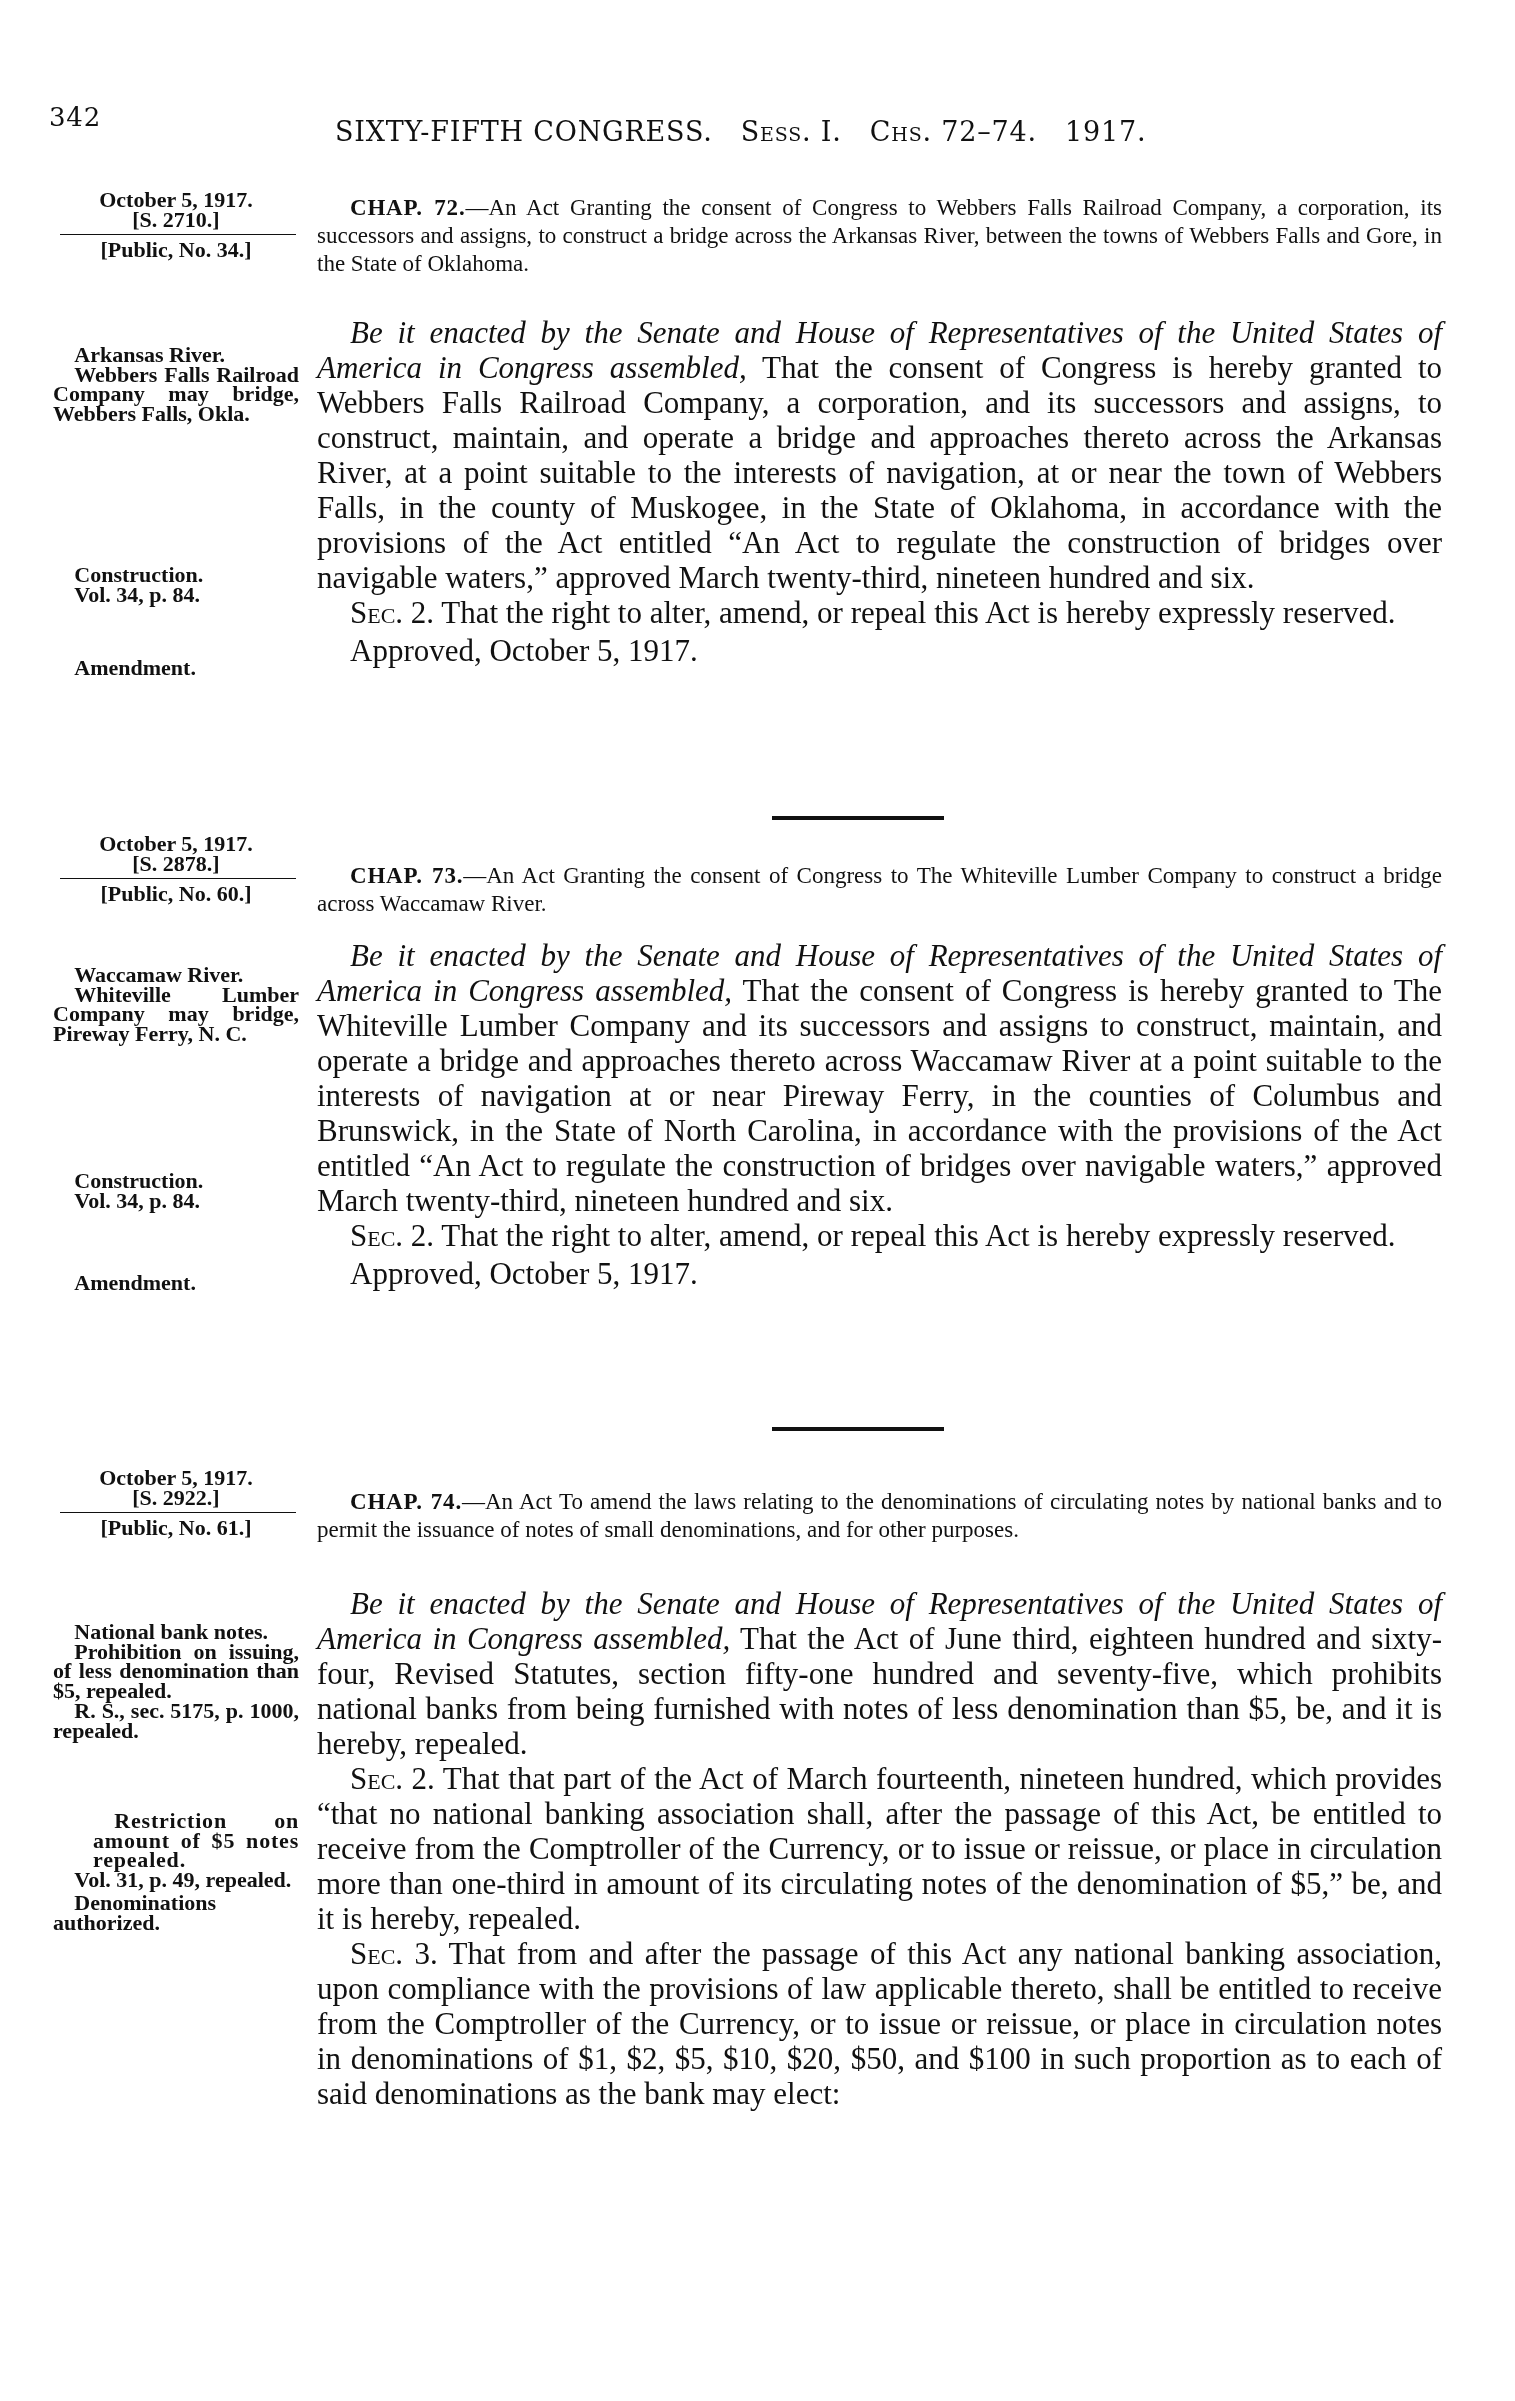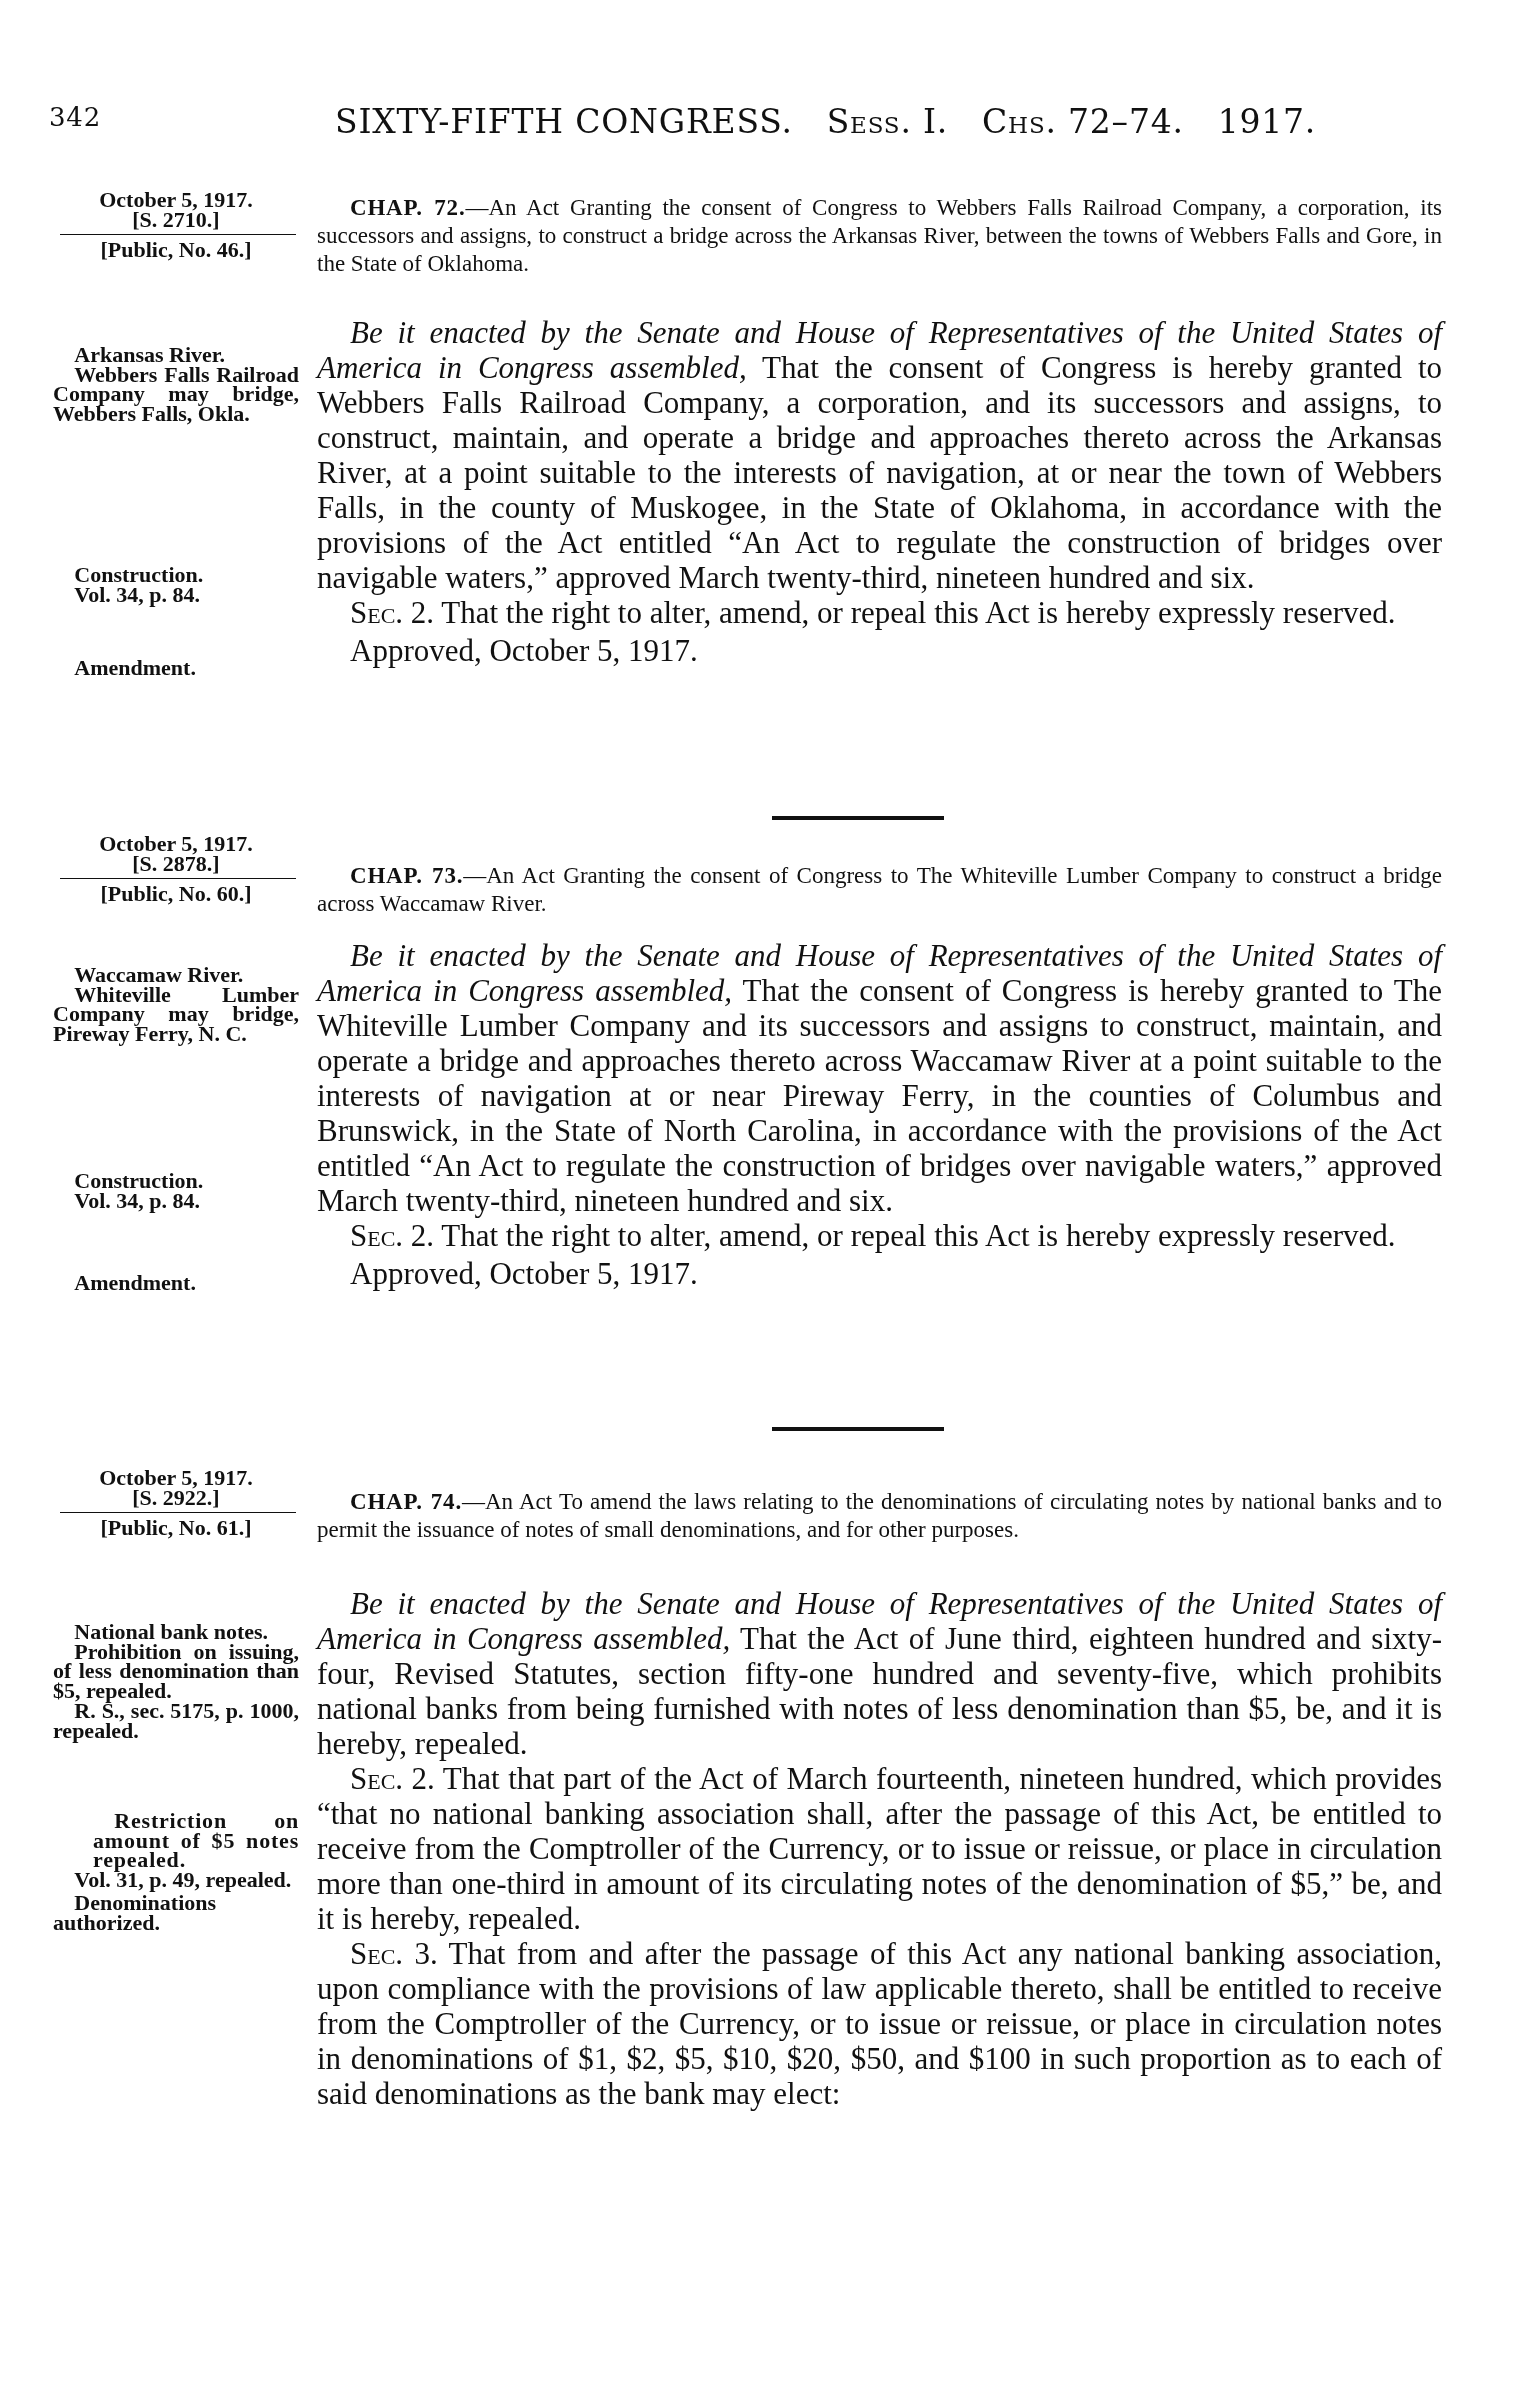--- a/index.html
+++ b/index.html
@@ -5,21 +5,21 @@
     html, body { margin: 0; padding: 0; background: #ffffff; }
     body {
       width: 1516px; height: 2401px; position: relative; overflow: hidden;
       color: #111111;
       font-family: "DejaVu Serif", "Liberation Serif", serif;
     }
     .abs { position: absolute; }
 
     
     .page-num { left: 49px; top: 102px; font-size: 26px; letter-spacing: 0.8px; }
-    .running-head { left: 335px; top: 102px; font-size: 33px; letter-spacing: 0.8px; white-space: nowrap; }
+    .running-head { left: 335px; top: 116px; font-size: 27px; letter-spacing: 0.8px; white-space: nowrap; }
     .sc { font-variant: small-caps; }
 
     
     .margin-block { left: 53px; width: 246px; font-family: "Liberation Serif", serif; font-weight: bold; font-size: 22px; line-height: 19.7px; }
     .marg-center { text-align: center; }
     .marg-rule { border-top: 1.6px solid #111; margin: 4.9px 0 4.9px 6.6px; width: 236px; }
     .note { text-align: justify; text-align-last: left; }
 
     
     .main { left: 317px; width: 1125px; font-family: Liberation Serif, serif; }
@@ -41,21 +41,21 @@
   <span>SIXTY-FIFTH CONGRESS.</span>&nbsp;&nbsp;
   <span class="sc">Sess. I.</span>&nbsp;&nbsp;
   <span class="sc">Chs. 72–74.</span>&nbsp;&nbsp;
   <span>1917.</span>
 </div>
 
 <div class="abs margin-block" style="top:190px;">
   <div class="marg-center">October 5, 1917.</div>
   <div class="marg-center">[S. 2710.]</div>
   <div class="marg-rule"></div>
-  <div class="marg-center">[Public, No. 46.]</div>
+  <div class="marg-center">[Public, No. 34.]</div>
 </div>
 <div class="abs margin-block note" style="top:345px;">
   <div style="padding-left:21.3px">Arkansas River.</div>
   <div style="text-indent:21.3px">Webbers Falls Railroad Company may bridge, Webbers Falls, Okla.</div>
 </div>
 <div class="abs margin-block" style="top:565px; padding-left:21.3px;">
   <div>Construction.</div>
   <div>Vol. 34, p. 84.</div>
 </div>
 <div class="abs margin-block" style="top:658px; padding-left:21.3px;">

